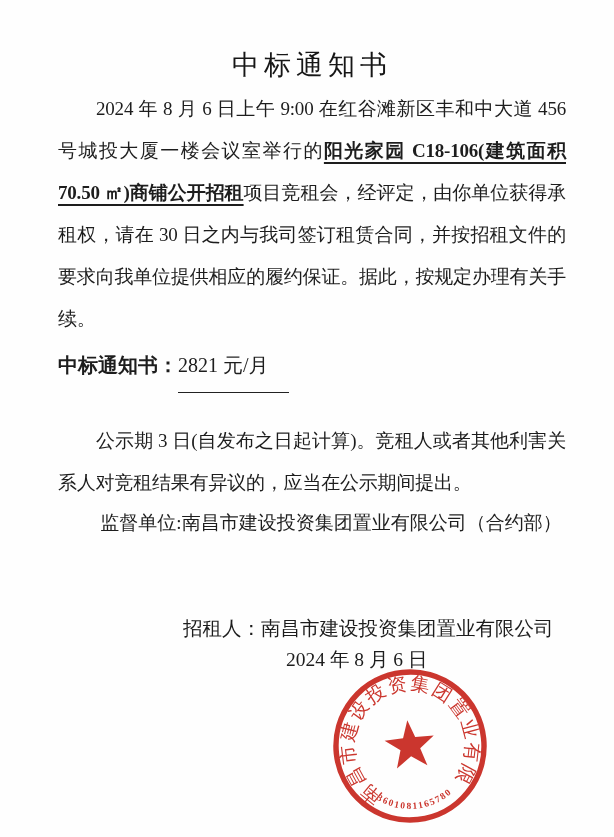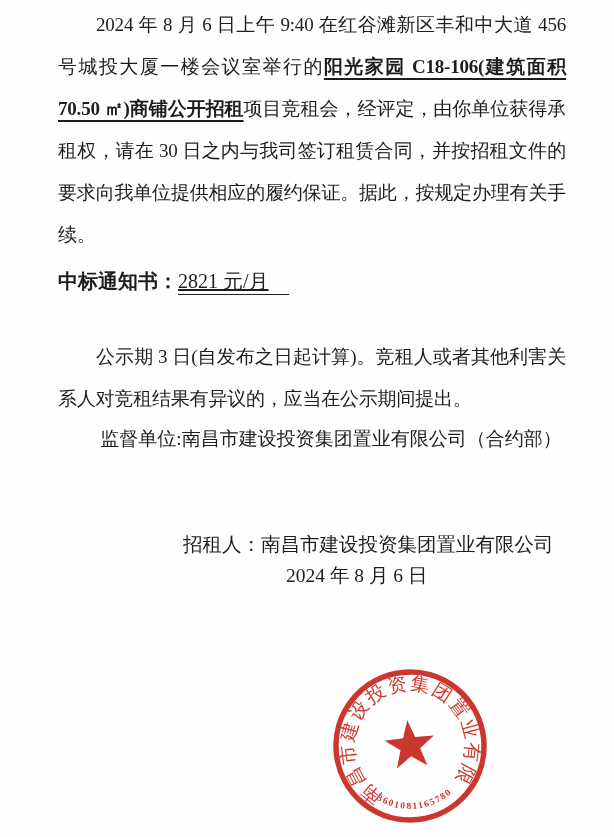--- a/index.html
+++ b/index.html
@@ -51,22 +51,21 @@
   }
   .result-line {
     margin-top: 8px;
     font-size: 20px;
     line-height: 34px;
   }
   .result-label { font-weight: bold; }
   .result-value {
     border-bottom: 1.6px solid #222;
     padding-right: 20px;
-    padding-bottom: 2px;
-    text-decoration: underline;
+    padding-bottom: 16px;
   }
   .notice-par {
     margin-top: 38px;
     font-size: 19px;
     line-height: 42px;
     text-align: justify;
     text-indent: 2em;
     letter-spacing: -0.2px;
   }
   .supervisor-line, .phone-line {
@@ -98,23 +97,24 @@
   }
   .seal text { font-family: "Liberation Serif", "DejaVu Serif", serif; }
   .seal-company { font-size: 19px; letter-spacing: 2px; }
   .seal-code { font-size: 9.5px; letter-spacing: 1.6px; font-weight: bold; }
 </style>
 </head>
 <body>
 
 <div class="page">
 
+  <div class="doc-title">中标通知书</div>
 
 
-  <div class="body-par"><span>2024 年 8 月 6 日上午 9:40 在红谷滩新区丰和中大道 456 号城投大厦一楼会议室举行的</span><span class="hl">阳光家园 C18-106(建筑面积 70.50 ㎡)商铺公开招租</span><span>项目竞租会，经评定，由你单位获得承租权，请在 30 日之内与我司签订租赁合同，并按招租文件的要求向我单位提供相应的履约保证。据此，按规定办理有关手续。</span></div>
+  <div class="body-par"><span>2024 年 8 月 6 日上午 9:00 在红谷滩新区丰和中大道 456 号城投大厦一楼会议室举行的</span><span class="hl">阳光家园 C18-106(建筑面积 70.50 ㎡)商铺公开招租</span><span>项目竞租会，经评定，由你单位获得承租权，请在 30 日之内与我司签订租赁合同，并按招租文件的要求向我单位提供相应的履约保证。据此，按规定办理有关手续。</span></div>
 
   <div class="result-line"><span class="result-label">中标通知书：</span><span class="result-value">2821 元/月</span></div>
 
   <div class="notice-par">公示期 3 日(自发布之日起计算)。竞租人或者其他利害关系人对竞租结果有异议的，应当在公示期间提出。</div>
 
   <div class="supervisor-line">监督单位:南昌市建设投资集团置业有限公司（合约部）</div>
 
 
   <div class="footer-block">
     <div class="lessor-line"><span>招租人：</span><span>南昌市建设投资集团置业有限公司</span></div>

